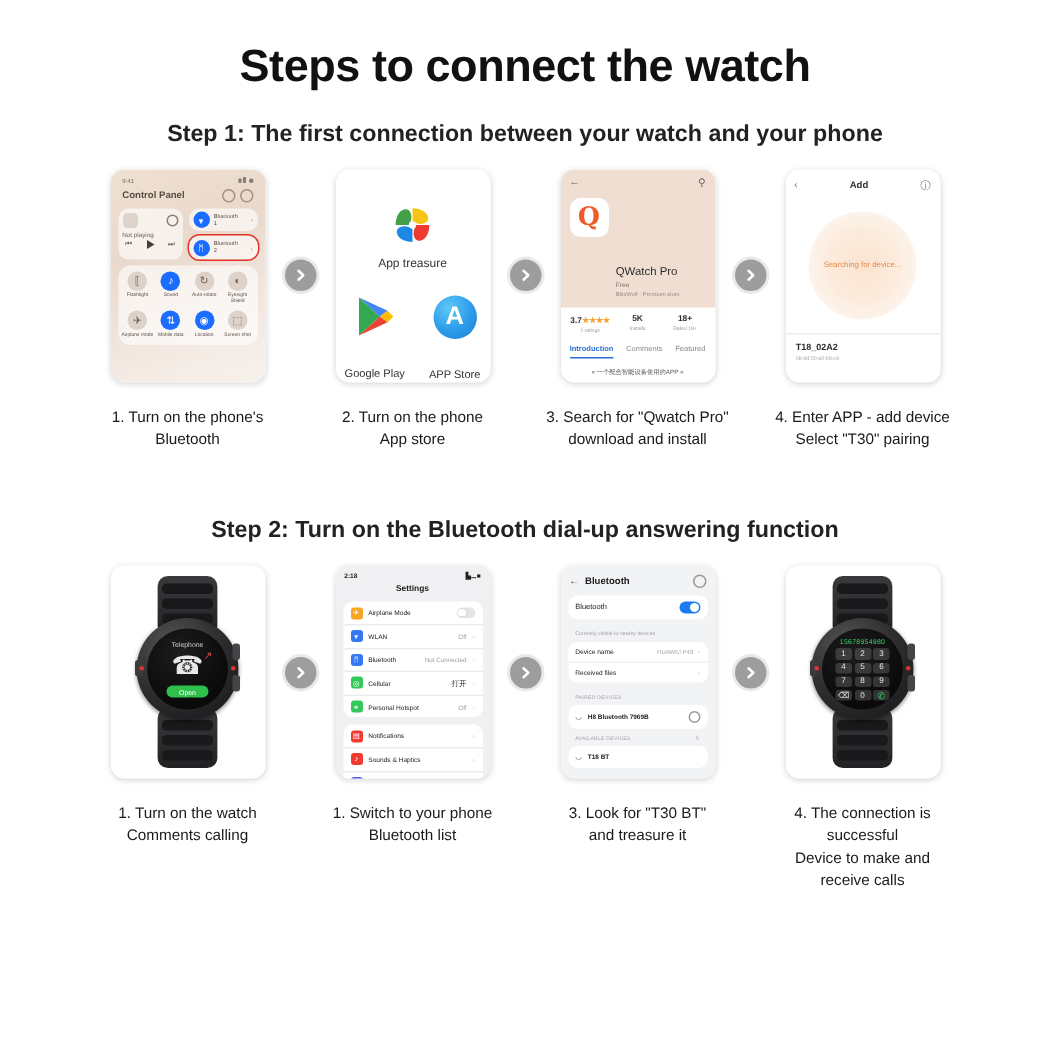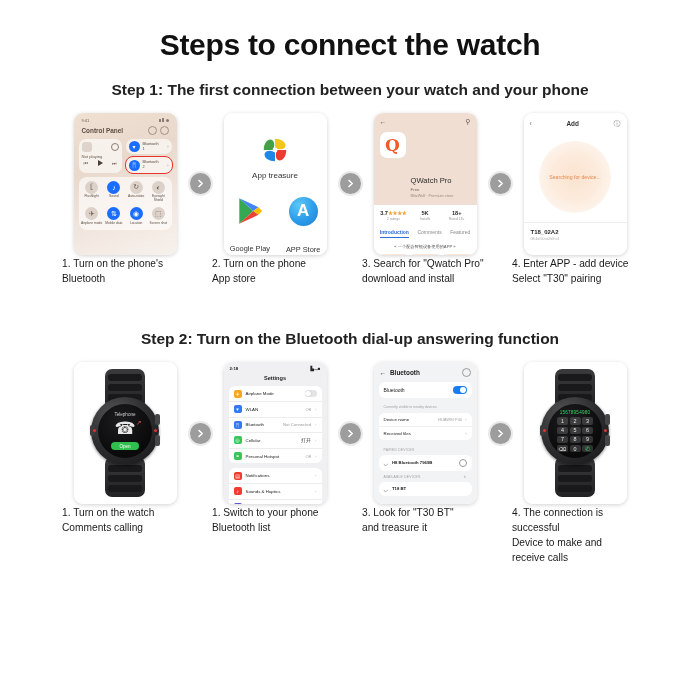--- a/index.html
+++ b/index.html
@@ -74,21 +74,22 @@
   .card {
     width: 103px;
     height: 142px;
     border-radius: 9px;
     background: #fff;
     box-shadow: 0 1px 4px rgba(0,0,0,0.18);
     overflow: hidden;
     position: relative;
   }
   .caption {
-    margin-top: 2px;
+    margin-top: 17px;
+    text-align: center;
     font-size: 10.2px;
     line-height: 1.45;
     color: #1a1a1a;
     width: 126px;
   }
   .caption .ln { display: block; }
 
   
   .cp {
     position: absolute; inset: 0;

